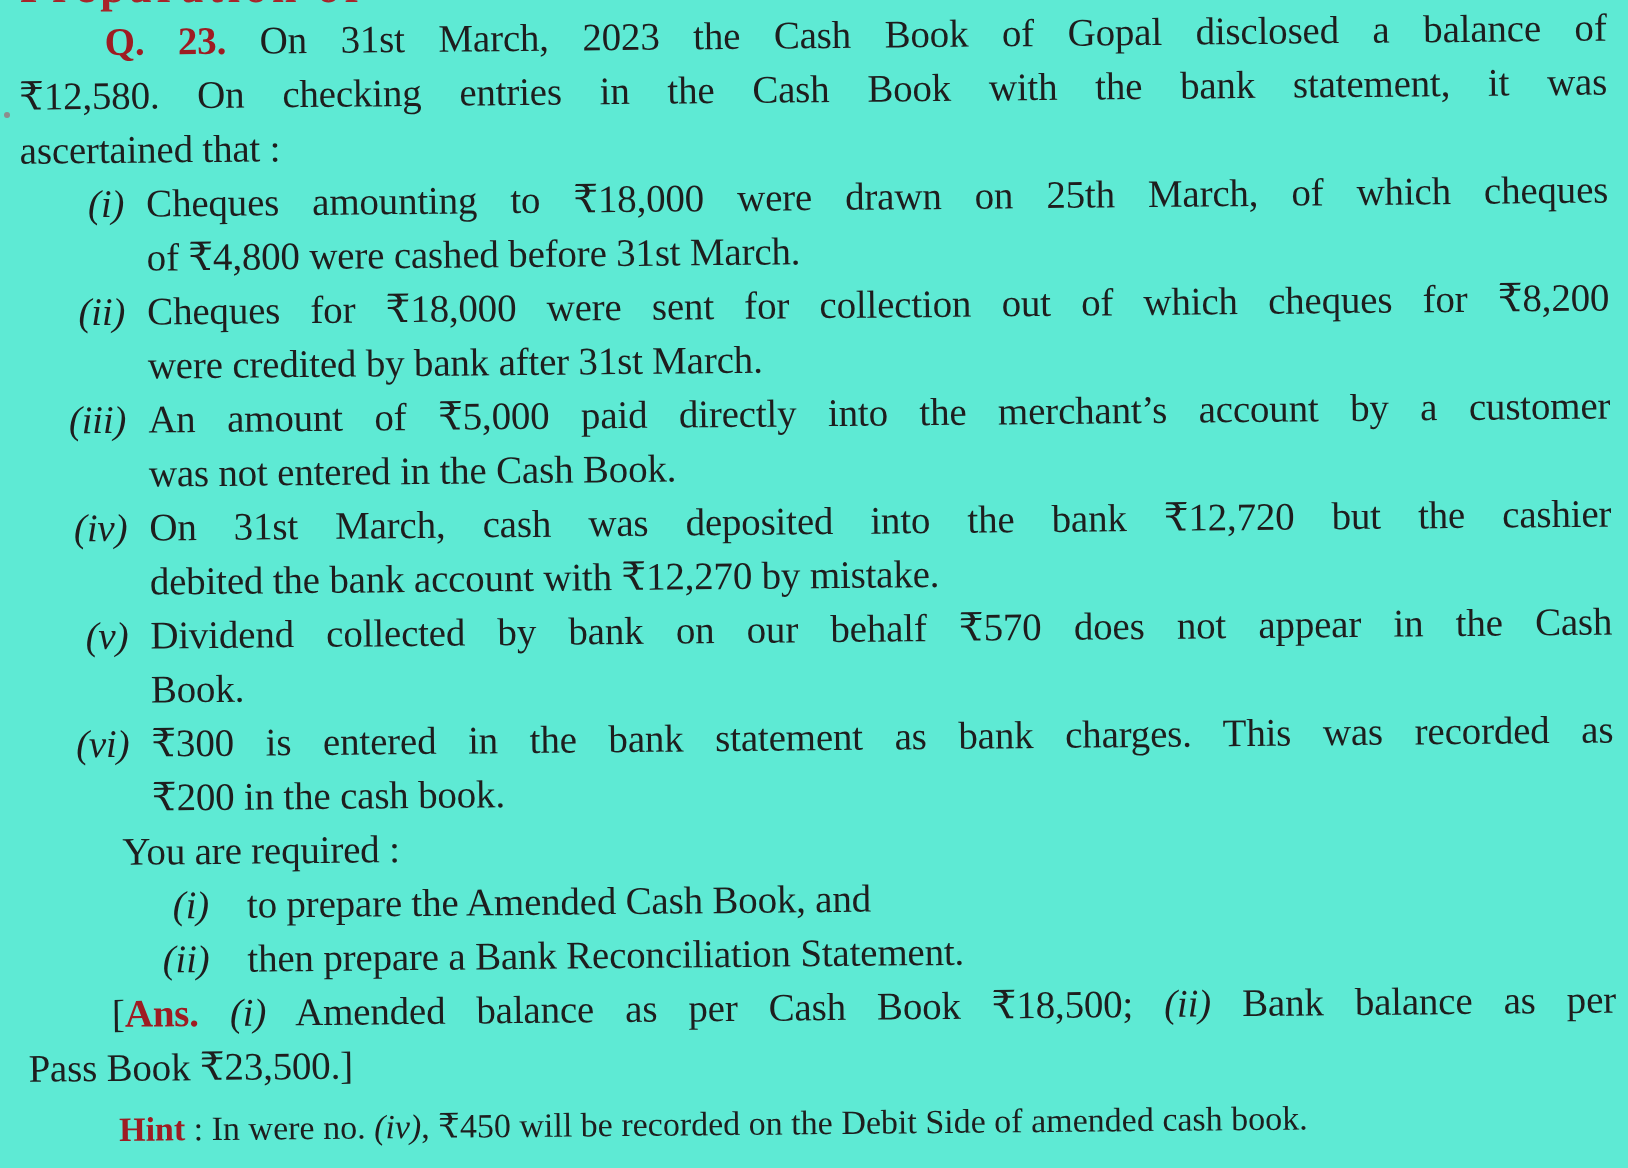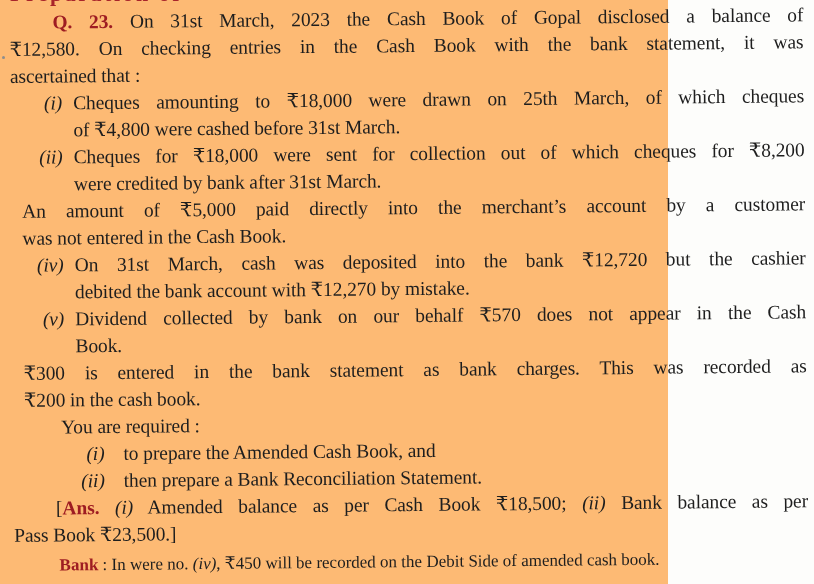--- a/index.html
+++ b/index.html
@@ -3,21 +3,21 @@
 <meta charset="utf-8">
 <style>
   html, body { margin: 0; padding: 0; }
   body {
     width: 814px; height: 584px;
     background: #fdfdfb;
     overflow: hidden;
     font-family: "Liberation Serif", "DejaVu Serif", "DejaVu Sans", serif;
     color: #1e1e1e;
   }
-  .sheet { position: relative; width: 668px; height: 584px; background: #fdba74; }
+  .sheet { position: relative; width: 814px; height: 584px; background: #5eead4; }
 
   
   .cliphead {
     position: absolute; top: 0; left: 10px;
     width: 230px; height: 7px; overflow: hidden;
   }
   .cliphead span {
     display: block; margin-top: -19px;
     font-size: 22px; font-weight: bold; letter-spacing: 2.5px;
     color: #a8242a; white-space: nowrap;
@@ -92,20 +92,21 @@
 
     <div class="item">
       <div class="num">(ii)</div>
       <div class="txt">
         <div class="just">Cheques for ₹18,000 were sent for collection out of which cheques for ₹8,200</div>
         <div>were credited by bank after 31st March.</div>
       </div>
     </div>
 
     <div class="item">
+      <div class="num">(iii)</div>
       <div class="txt">
         <div class="just">An amount of ₹5,000 paid directly into the merchant’s account by a customer</div>
         <div>was not entered in the Cash Book.</div>
       </div>
     </div>
 
     <div class="item">
       <div class="num">(iv)</div>
       <div class="txt">
         <div class="just">On 31st March, cash was deposited into the bank ₹12,720 but the cashier</div>
@@ -115,20 +116,21 @@
 
     <div class="item">
       <div class="num">(v)</div>
       <div class="txt">
         <div class="just">Dividend collected by bank on our behalf ₹570 does not appear in the Cash</div>
         <div>Book.</div>
       </div>
     </div>
 
     <div class="item">
+      <div class="num">(vi)</div>
       <div class="txt">
         <div class="just">₹300 is entered in the bank statement as bank charges. This was recorded as</div>
         <div>₹200 in the cash book.</div>
       </div>
     </div>
 
     <div class="req-head">You are required :</div>
 
     <div class="subitem">
       <div class="num">(i)</div>
@@ -138,16 +140,16 @@
     <div class="subitem">
       <div class="num">(ii)</div>
       <div class="txt">then prepare a Bank Reconciliation Statement.</div>
     </div>
 
     <div class="ans">
       <div class="l1 just"><span>[</span><span class="red b">Ans.</span> <span class="it">(i)</span> <span>Amended balance as per Cash Book ₹18,500;</span> <span class="it">(ii)</span> <span>Bank balance as per</span></div>
       <div>Pass Book ₹23,500.]</div>
     </div>
 
-    <div class="hint"><span class="red b">Bank</span> <span>: In were no.</span> <span class="it">(iv)</span><span>, ₹450 will be recorded on the Debit Side of amended cash book.</span></div>
+    <div class="hint"><span class="red b">Hint</span> <span>: In were no.</span> <span class="it">(iv)</span><span>, ₹450 will be recorded on the Debit Side of amended cash book.</span></div>
 
   </div>
 </div>
 
 </body></html>

